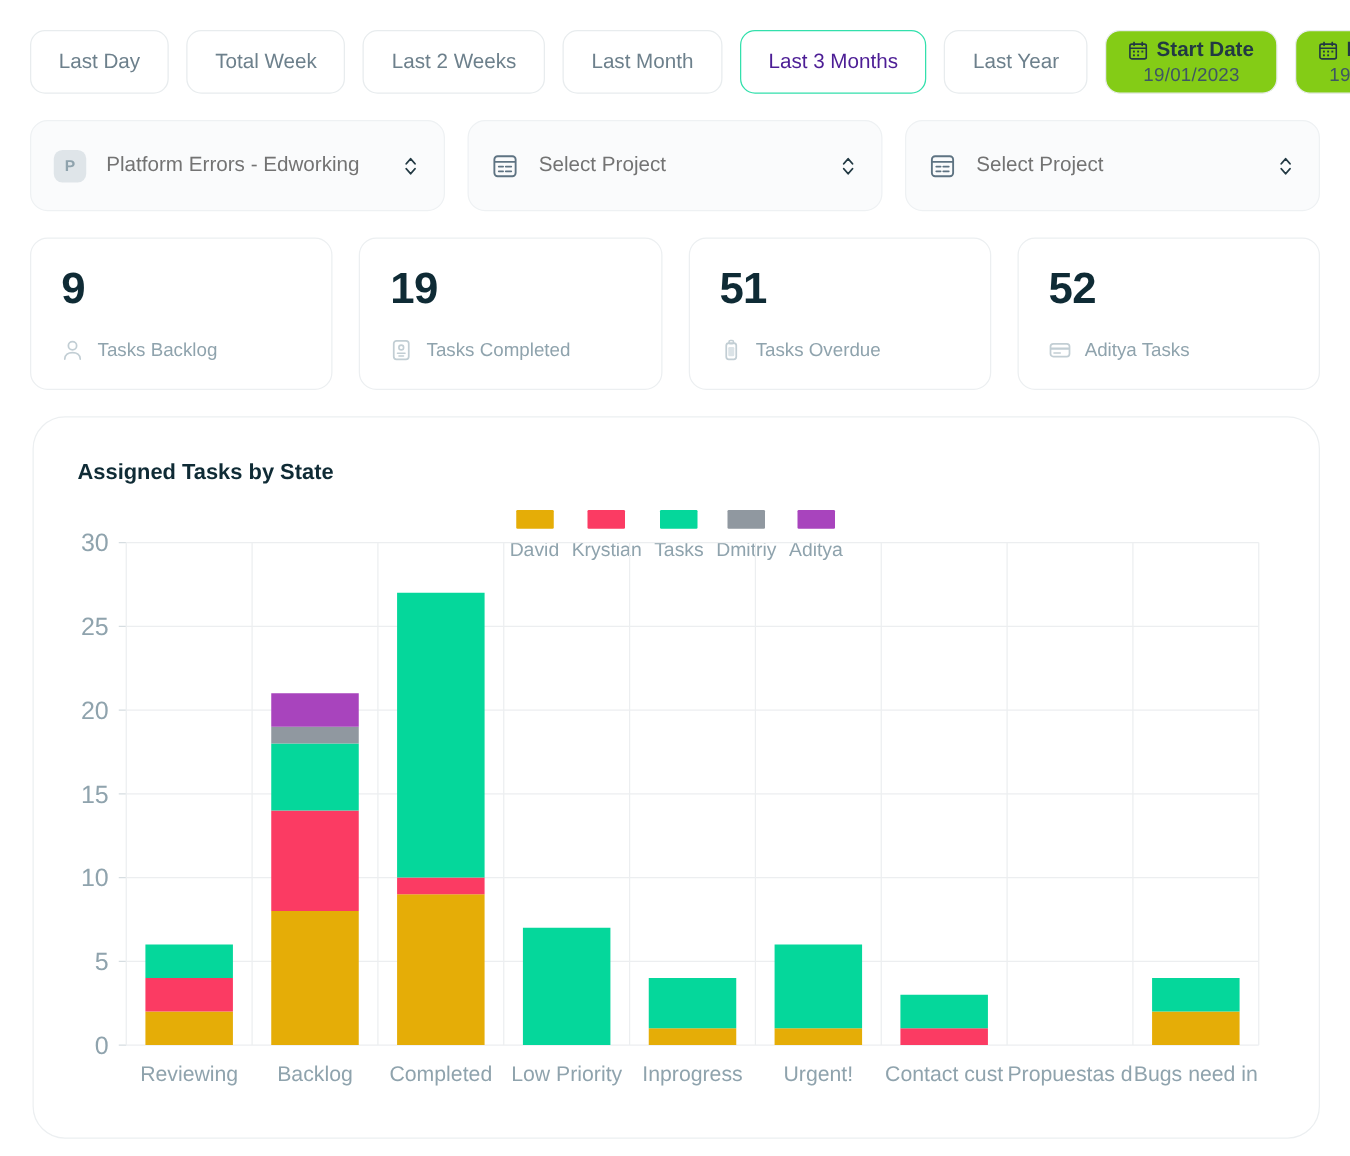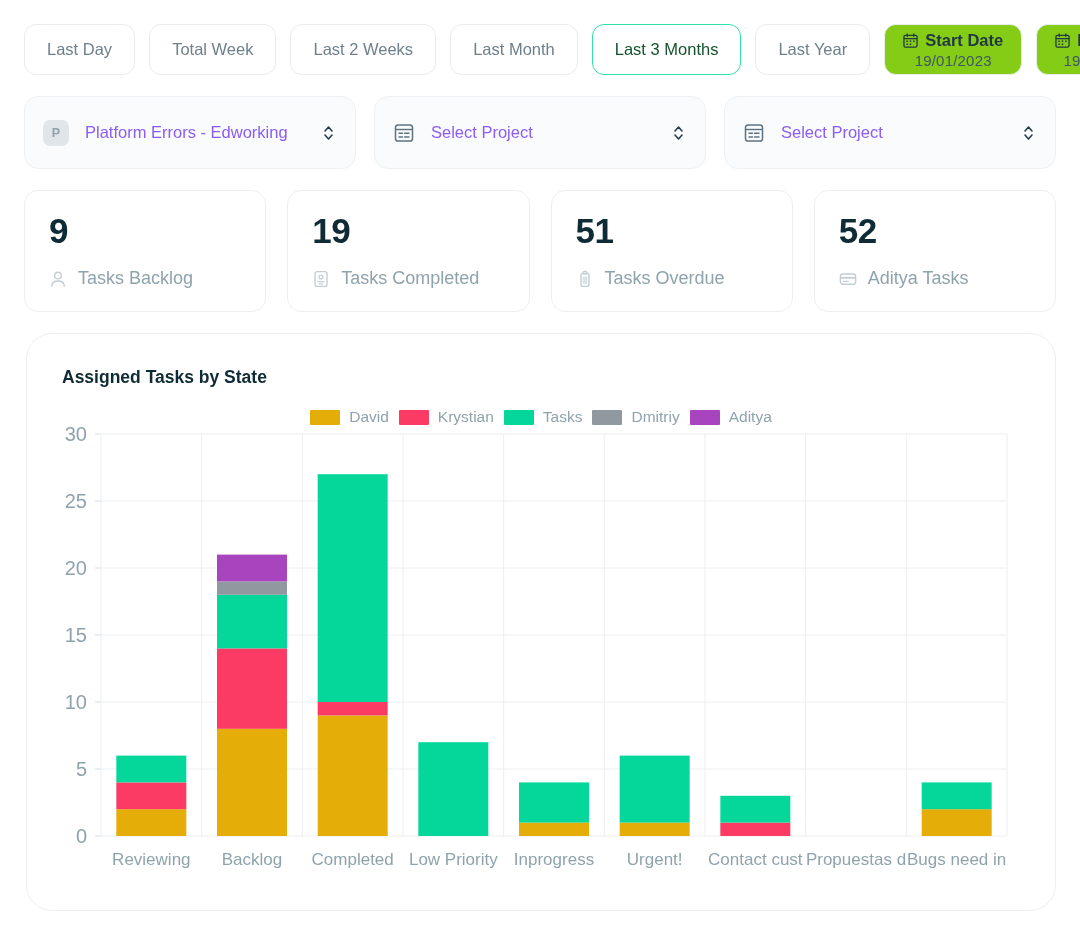--- a/index.html
+++ b/index.html
@@ -25,21 +25,21 @@
     background: #ffffff;
     color: #6d808c;
     font-size: 16.5px;
     display: flex; align-items: center; justify-content: center;
     padding: 0 22px;
     white-space: nowrap;
     cursor: pointer;
   }
   .range-btn.active {
     border: 1.6px solid #33e0ac;
-    color: #14532d;
+    color: #4c1d95;
   }
   .date-btn {
     height: 51px;
     border: 1px solid #e8ecee;
     border-radius: 12px;
     background: #84cc16;
     display: flex; flex-direction: column; align-items: center; justify-content: center;
     padding: 0 18px;
     cursor: pointer;
     gap: 2px;
@@ -71,21 +71,21 @@
   .sel-avatar {
     width: 26px; height: 26px; border-radius: 7px;
     background: #dfe5e9; color: #8fa3ad;
     font-size: 12.5px; font-weight: bold;
     display: flex; align-items: center; justify-content: center;
     flex: 0 0 auto;
   }
   .sel-ico { width: 22px; height: 22px; flex: 0 0 auto; display:block; }
   .sel-label {
     margin-left: 16px;
-    font-size: 16.5px; color: #8b5cf6; font-weight: 500;
+    font-size: 16.5px; color: #737373; font-weight: 500;
     white-space: nowrap; overflow: hidden; text-overflow: ellipsis;
   }
   .sel-chev { position: absolute; right: 20px; width: 13px; height: 20px; }
 
   
   .stats-row {
     position: absolute; left: 24px; top: 190px;
     width: 1032px; height: 122px;
     display: flex; gap: 21px;
   }
@@ -96,39 +96,39 @@
     border-radius: 14px;
     padding: 22px 24px;
     display: flex; flex-direction: column; justify-content: space-between;
   }
   .stat-num {
     font-size: 35px; font-weight: bold; color: #0f2b35;
     line-height: 1; letter-spacing: -0.5px;
   }
   .stat-foot { display: flex; align-items: center; gap: 11px; }
   .stat-ico { width: 18px; height: 18px; display: block; }
-  .stat-label { font-size: 18px; color: #8fa3ad; }
+  .stat-label { font-size: 15px; color: #8fa3ad; }
 
   
   .chart-card {
     position: absolute; left: 26px; top: 333px;
     width: 1030px; height: 578px;
     background: #ffffff;
     border: 1px solid #eceff1;
     border-radius: 26px;
   }
   .chart-title {
     position: absolute; left: 35px; top: 33px;
     font-size: 17.5px; font-weight: bold; color: #0f2b35;
   }
   .legend {
     position: absolute; left: 0; right: 0; top: 74px;
     display: flex; align-items: center; justify-content: center; gap: 10px;
   }
-  .legend-item { display: flex; align-items: center; gap: 9px; cursor: pointer; }
+  .legend-item { display: flex; align-items: center; gap: 9px; cursor: pointer; flex-direction: column; }
   .legend-swatch { width: 30px; height: 15px; border-radius: 1px; display: block; }
   .legend-text { font-size: 15.5px; color: #8fa3ad; }
 
   .plot-wrap { position: absolute; left: 0; top: 0; width: 1030px; height: 578px; }
   .plot-svg { position: absolute; left: 0; top: 0; }
 
   .axis-txt { font-family: "Liberation Sans", sans-serif; fill: #8fa3ad; }
 </style>
 </head>
 <body>

